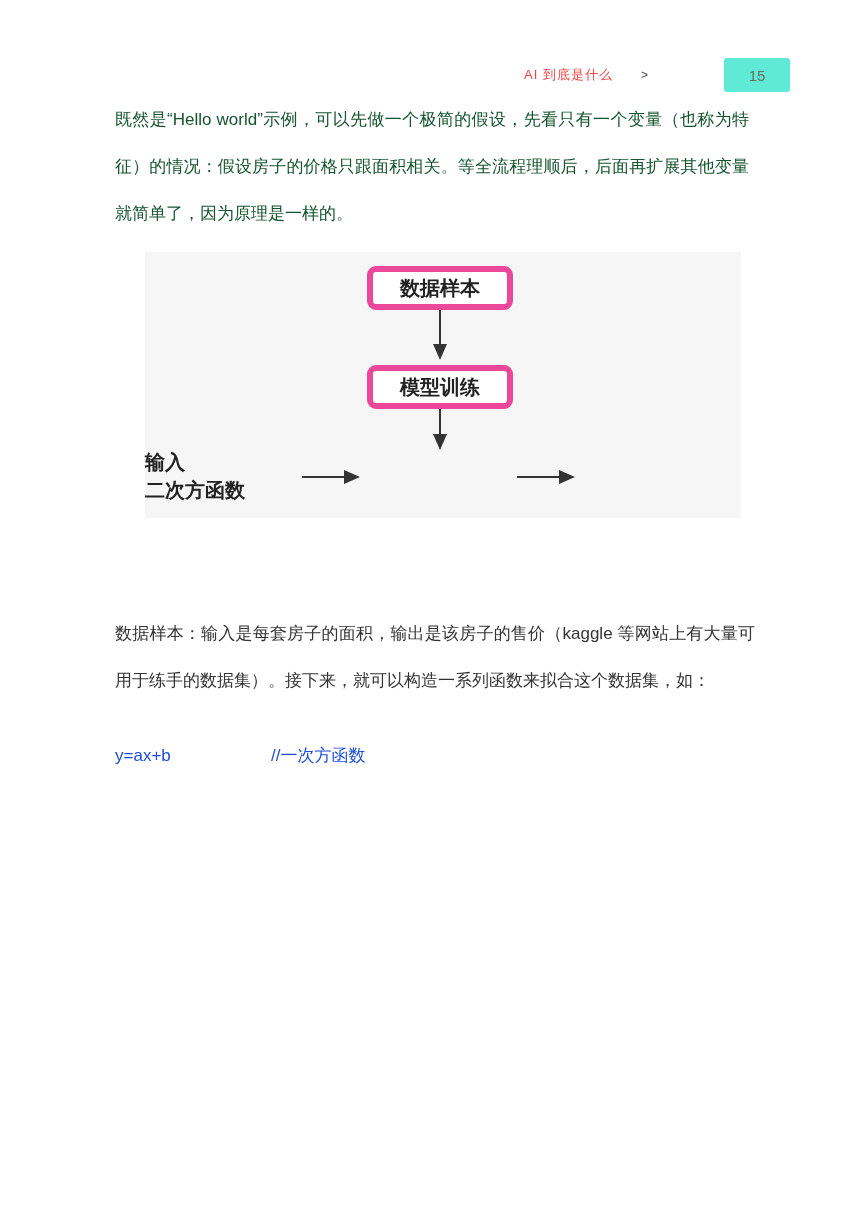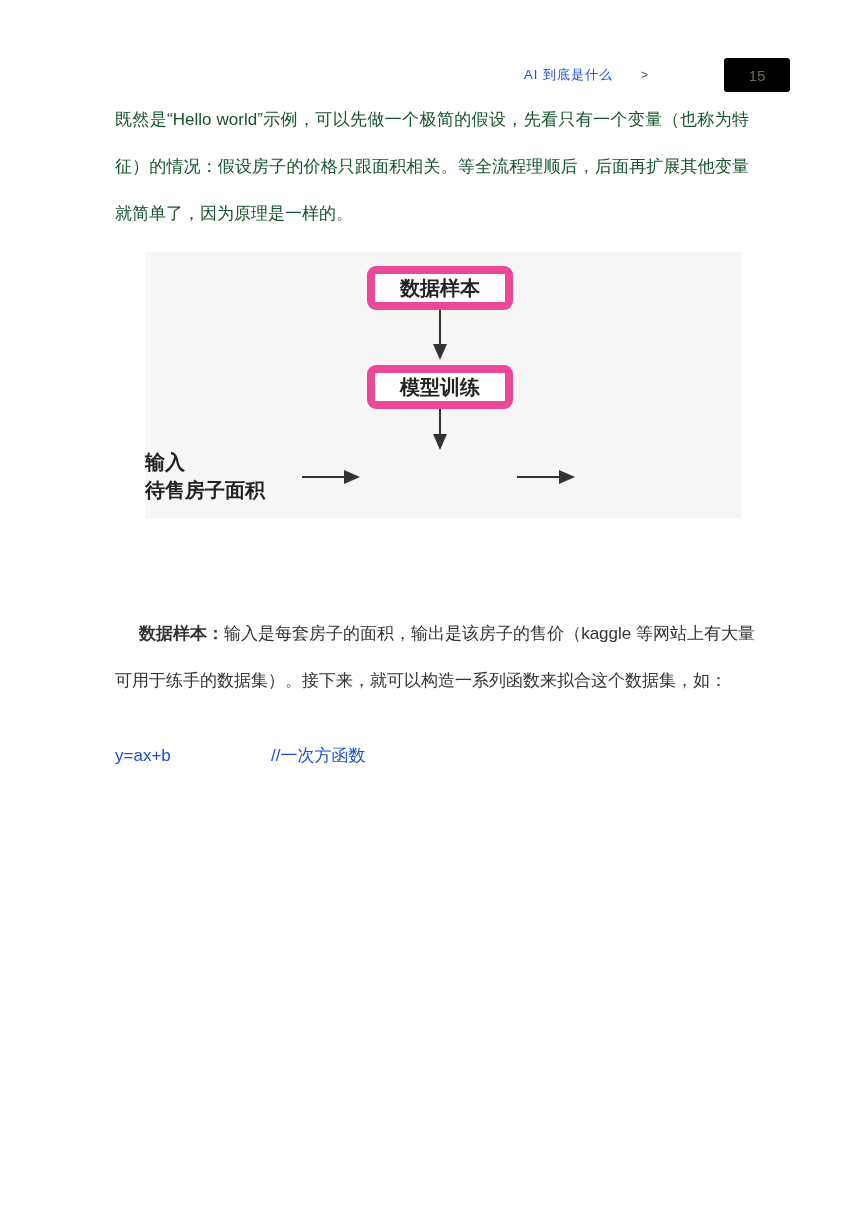--- a/index.html
+++ b/index.html
@@ -14,27 +14,27 @@
     overflow: hidden;
   }
   
   .header {
     position: absolute;
     top: 58px;
     right: 70px;
     display: flex;
     align-items: center;
   }
-  .header-title { font-size: 13px; color: #1d4ed8; letter-spacing: 1px; }
+  .header-title { font-size: 13px; color: #ef4444; letter-spacing: 1px; }
   .header-chevron { font-size: 12px; color: #4a4a4a; margin-left: 28px; }
   .page-badge {
     margin-left: 76px;
     width: 66px;
     height: 34px;
-    background: #000000;
+    background: #5eead4;
     border-radius: 3px;
     display: flex;
     align-items: center;
     justify-content: center;
     font-size: 15px;
     color: #6d6d5c;
   }
   
   .intro {
     position: absolute;
@@ -54,21 +54,21 @@
     width: 596px;
     height: 266px;
     background: #f6f6f6;
   }
   .diagram svg { position: absolute; left: 0; top: 0; }
   .dbox {
     position: absolute;
     width: 146px;
     height: 44px;
     background: #ffffff;
-    border: 8px solid #ec4899;
+    border: 6px solid #ec4899;
     border-radius: 9px;
     display: flex;
     align-items: center;
     justify-content: center;
     font-size: 20px;
     font-weight: bold;
     color: #222222;
   }
   .dbox1 { left: 222px; top: 14px; }
   .dbox2 { left: 222px; top: 113px; }
@@ -88,21 +88,21 @@
   .sample {
     position: absolute;
     top: 610px;
     left: 115px;
     width: 640px;
     font-size: 17px;
     line-height: 47px;
     text-align: justify;
     color: #333333;
   }
-  .bold { font-weight: bold; margin-left: 24px; }
+  .bold { font-weight: normal; }
   
   .formulas {
     position: absolute;
     top: 733px;
     left: 115px;
     width: 645px;
     font-size: 17px;
     color: #1d4ed8;
   }
   .formula-row { margin: 0 0 23px 0; line-height: 45px; }
@@ -135,21 +135,21 @@
       <line x1="295" y1="157" x2="295" y2="196" stroke="#333333" stroke-width="2" marker-end="url(#ah)"></line>
       <line x1="157" y1="225" x2="213" y2="225" stroke="#333333" stroke-width="2" marker-end="url(#ah)"></line>
       <line x1="372" y1="225" x2="428" y2="225" stroke="#333333" stroke-width="2" marker-end="url(#ah)"></line>
     </svg>
 
     <div class="dbox dbox1">数据样本</div>
     <div class="dbox dbox2">模型训练</div>
 
     <div class="dlabel dlabel-left">
       <div>输入</div>
-      <div>待售房子面积</div>
+      <div>二次方函数</div>
     </div>
   </div>
 
   <p class="sample">
     <span class="bold">数据样本：</span><span>输入是每套房子的面积，输出是该房子的售价（kaggle 等网站上有大量可用于练手的数据集）。接下来，就可以构造一系列函数来拟合这个数据集，如：</span>
   </p>
 
   <div class="formulas">
     <p class="formula-row">
       <span class="formula f1">y=ax+b</span><span>//一次方函数</span>

